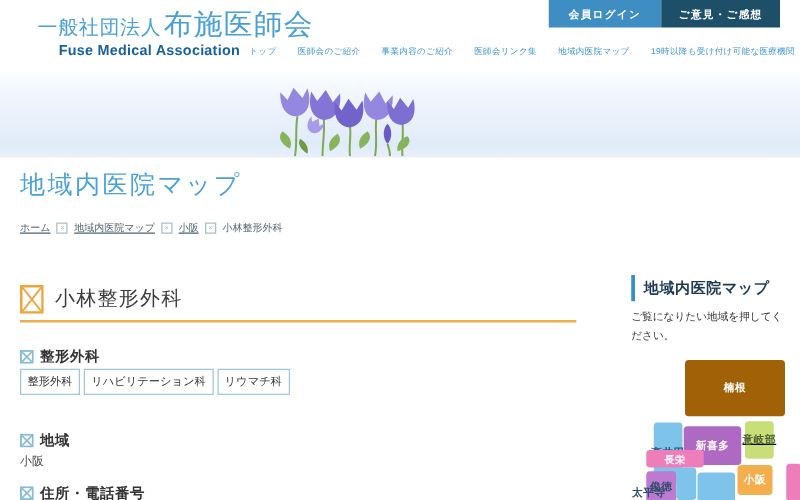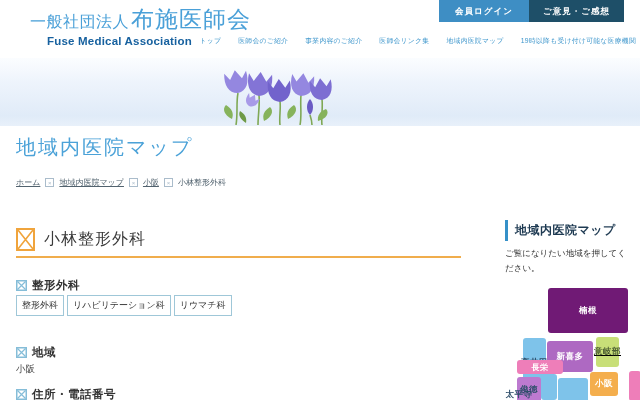--- a/index.html
+++ b/index.html
@@ -169,21 +169,21 @@
     <rect x="0.75" y="0.75" width="9.5" height="9.5" fill="none" stroke="#85bdd8" stroke-width="1.5"></rect>
     <path d="M1.5 1.5 L9.5 9.5 M9.5 1.5 L1.5 9.5" stroke="#85bdd8" stroke-width="1.2"></path>
   </svg>
   <span class="txt">住所・電話番号</span>
 </div>
 
 <div id="sb-title">地域内医院マップ</div>
 <div id="sb-desc">ご覧になりたい地域を押してください。</div>
 
 <div id="map">
-  <div class="region r0" style="background-color: #701a75;">
+  <div class="region r0" style="background-color: #a16207;">
     <span class="lbl" style="color: rgb(255, 255, 255);">楠根</span>
   </div>
   <div class="region r1" style="background-color: rgb(126, 195, 234); margin-top: 23px;">
     <span class="lbl" style="color: rgb(46, 78, 106);">高井田</span>
   </div>
   <div class="region r2" style="background-color: rgb(174, 105, 194);">
     <span class="lbl" style="color: rgb(255, 255, 255);">新喜多</span>
   </div>
   <div class="region r3" style="background-color: rgb(200, 223, 120);">
     <span class="lbl" style="color: rgb(77, 95, 51);">意岐部</span>

